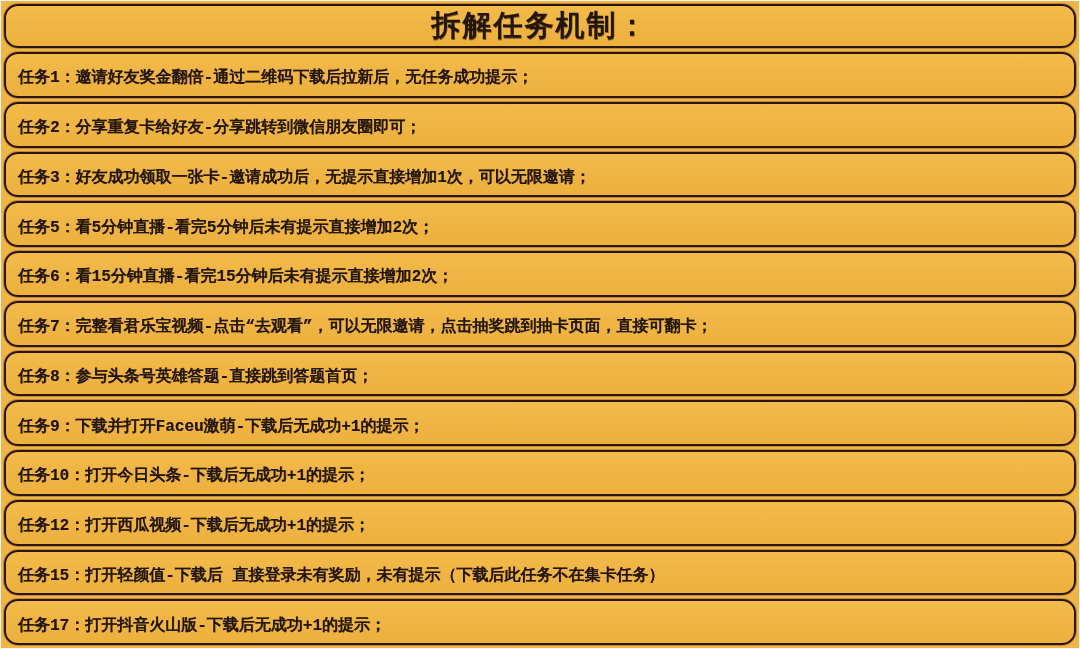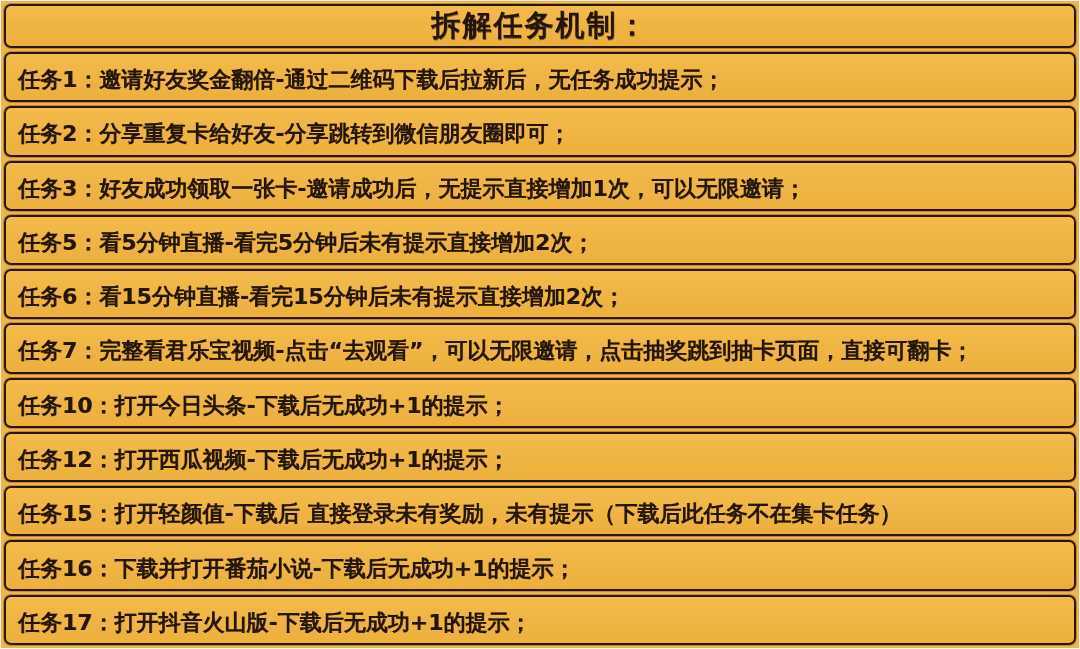--- a/index.html
+++ b/index.html
@@ -19,58 +19,60 @@
     background: #EFB545;
     padding: 3px;
     display: flex;
     flex-direction: column;
     gap: 4px;
     border: 1px solid #f5f5f5;
   }
   .box {
     box-sizing: border-box;
     border: 2px solid #2B150F;
-    border-radius: 7px;
+    border-radius: 14px;
     background: linear-gradient(180deg, #F3BB4B 0%, #EFB443 55%, #EDB03D 100%);
     box-shadow: 0 0 0 1px rgba(110, 48, 28, 0.35);
     color: #231608;
     font-weight: bold;
   }
   .header-box {
     flex: 0 0 40px;
     display: flex;
     align-items: center;
     justify-content: center;
     font-size: 29px;
     letter-spacing: 2px;
     text-shadow: 0.5px 0.5px 0 rgba(35, 22, 8, 0.55);
   }
   .task-row {
     flex: 1 1 0;
     min-height: 0;
     display: flex;
     align-items: center;
     padding: 6px 6px 0 12px;
-    font-size: 22px;
+    font-size: 16px;
     white-space: nowrap;
     overflow: hidden;
     text-shadow: 0.4px 0.4px 0 rgba(35, 22, 8, 0.5);
+    font-family: Liberation Mono, monospace;
   }
 </style>
 </head>
 <body>
 
 <div class="poster">
   <div class="box header-box">
     <span>拆解任务机制：</span>
   </div>
   <div class="box task-row">任务1：邀请好友奖金翻倍-通过二维码下载后拉新后，无任务成功提示；</div>
   <div class="box task-row">任务2：分享重复卡给好友-分享跳转到微信朋友圈即可；</div>
   <div class="box task-row">任务3：好友成功领取一张卡-邀请成功后，无提示直接增加1次，可以无限邀请；</div>
   <div class="box task-row">任务5：看5分钟直播-看完5分钟后未有提示直接增加2次；</div>
   <div class="box task-row">任务6：看15分钟直播-看完15分钟后未有提示直接增加2次；</div>
   <div class="box task-row">任务7：完整看君乐宝视频-点击“去观看”，可以无限邀请，点击抽奖跳到抽卡页面，直接可翻卡；</div>
+  <div class="box task-row">任务8：参与头条号英雄答题-直接跳到答题首页；</div>
+  <div class="box task-row">任务9：下载并打开Faceu激萌-下载后无成功+1的提示；</div>
   <div class="box task-row">任务10：打开今日头条-下载后无成功+1的提示；</div>
   <div class="box task-row">任务12：打开西瓜视频-下载后无成功+1的提示；</div>
   <div class="box task-row">任务15：打开轻颜值-下载后 直接登录未有奖励，未有提示（下载后此任务不在集卡任务）</div>
-  <div class="box task-row">任务16：下载并打开番茄小说-下载后无成功+1的提示；</div>
   <div class="box task-row">任务17：打开抖音火山版-下载后无成功+1的提示；</div>
 </div>
 
 </body></html>

